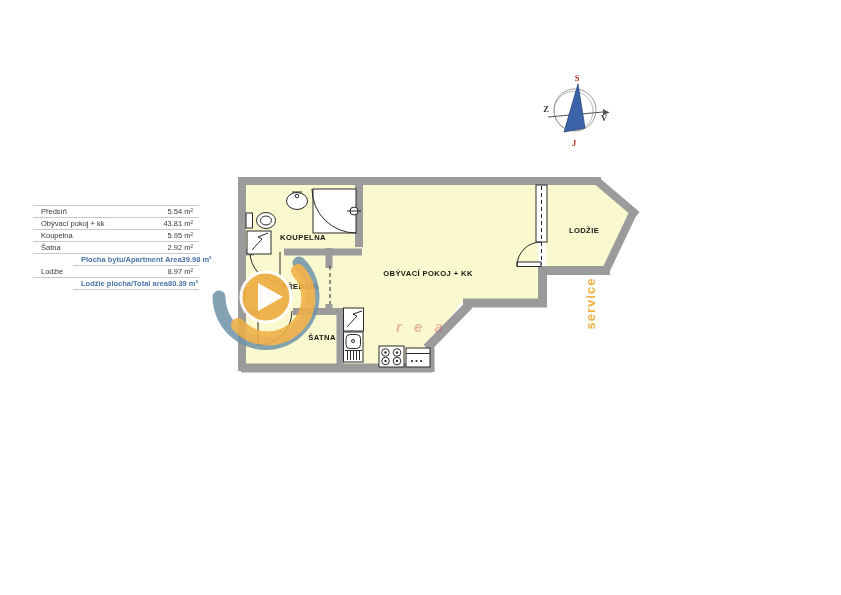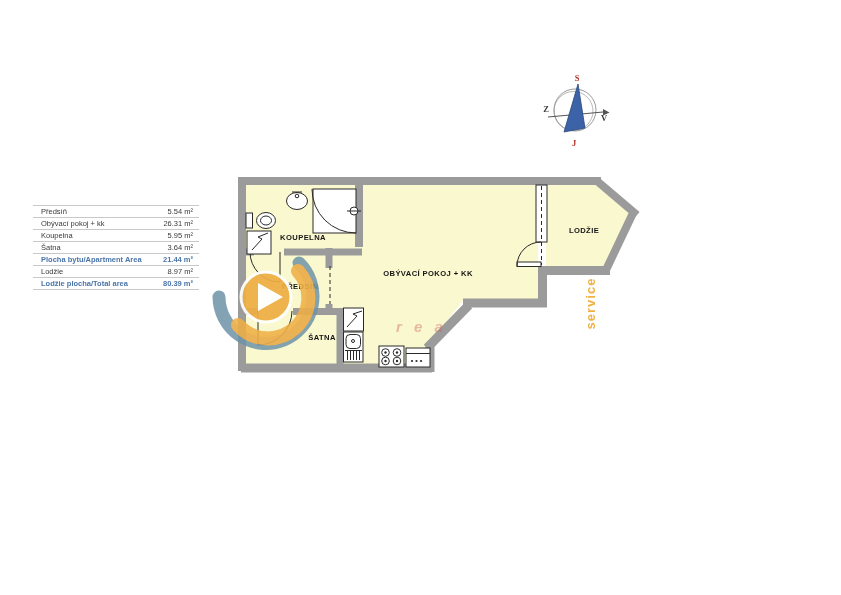--- a/index.html
+++ b/index.html
@@ -6,21 +6,21 @@
   .stage{position:relative;width:841px;height:595px;background:#fff;overflow:hidden;
          font-family:"Liberation Sans",sans-serif;}
 
   
   .areas{position:absolute;left:33px;top:205px;width:166px;border-top:1px solid #c9c9c9;}
   .arow{display:flex;justify-content:space-between;align-items:center;height:12px;
         border-bottom:1px solid #c9c9c9;font-size:7.5px;color:#3a3a3a;
         padding:0 6px 0 8px;box-sizing:border-box;}
   .arow .lbl{white-space:nowrap;}
   .arow .val{white-space:nowrap;}
-  .arow.hl{color:var(--table-highlight);font-weight:bold;}
+  .arow.hl{color:var(--table-highlight);font-weight:bold;margin-left:40px;}
 
   
   .plan{position:absolute;left:228px;top:166px;}
   .floor{fill:var(--floor);}
   .wall{stroke:var(--wall);fill:none;stroke-linecap:butt;}
   .w7{stroke-width:7;} .w8{stroke-width:8;} .w9{stroke-width:9;}
   .line{stroke:#2a2a2a;fill:none;stroke-width:1;}
   .fw{fill:#fff;}
   .dash{stroke-dasharray:4 3;}
   .rlabel{font-family:"Liberation Sans",sans-serif;font-size:7.6px;font-weight:bold;
@@ -50,33 +50,33 @@
 
 <div class="stage">
 
   <div class="areas">
     <div class="arow">
       <span class="lbl">Předsíň</span>
       <span class="val">5.54 m²</span>
     </div>
     <div class="arow">
       <span class="lbl">Obývací pokoj + kk</span>
-      <span class="val">26.31 m²</span>
+      <span class="val">43.81 m²</span>
     </div>
     <div class="arow">
       <span class="lbl">Koupelna</span>
       <span class="val">5.95 m²</span>
     </div>
     <div class="arow">
       <span class="lbl">Šatna</span>
-      <span class="val">3.64 m²</span>
+      <span class="val">2.92 m²</span>
     </div>
     <div class="arow hl">
       <span class="lbl">Plocha bytu/Apartment Area</span>
-      <span class="val">21.44 m²</span>
+      <span class="val">39.98 m²</span>
     </div>
     <div class="arow">
       <span class="lbl">Lodžie</span>
       <span class="val">8.97 m²</span>
     </div>
     <div class="arow hl">
       <span class="lbl">Lodžie plocha/Total area</span>
       <span class="val">80.39 m²</span>
     </div>
   </div>

